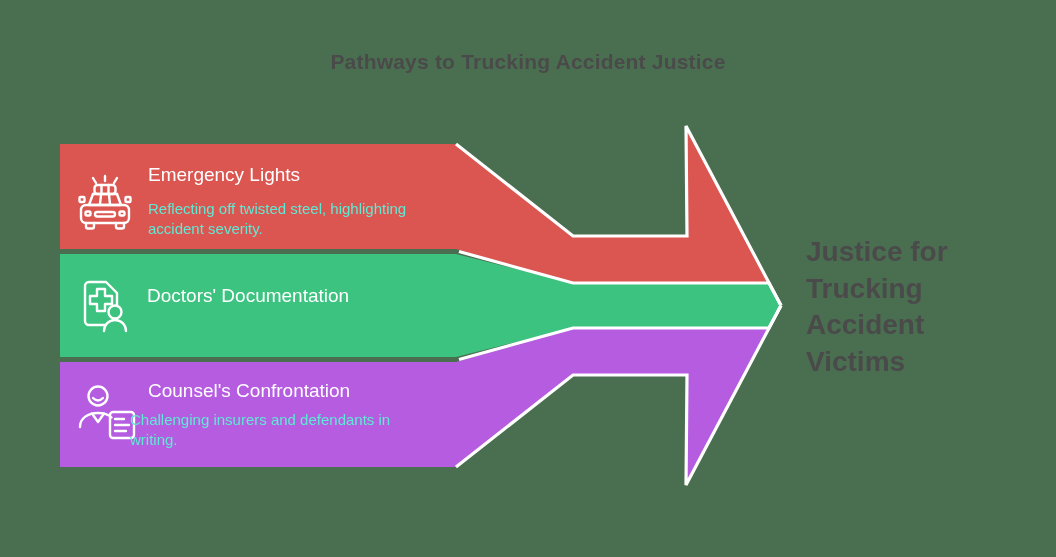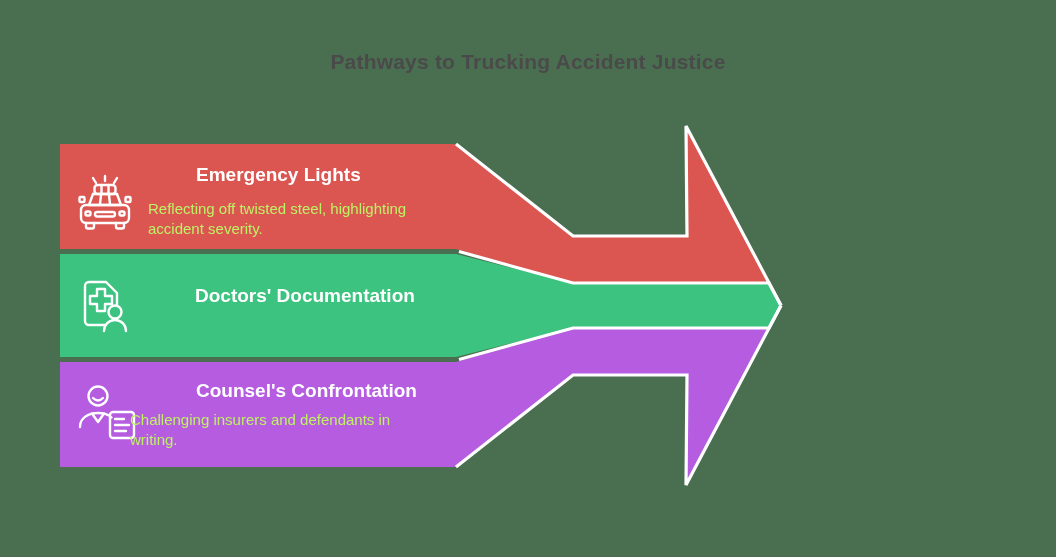--- a/index.html
+++ b/index.html
@@ -16,25 +16,25 @@
   .title{
     position:absolute;left:0;top:50px;width:1056px;
     text-align:center;
     font-size:21px;font-weight:bold;letter-spacing:.2px;
     color:var(--text,#4a4a4a);
   }
   .arrow-svg{position:absolute;left:0;top:0;}
   .step-icon{position:absolute;}
   .step-heading{
     position:absolute;
-    font-size:19px;font-weight:bold;color:#fff;white-space:nowrap;margin-left:48px;
+    font-size:19px;font-weight:normal;color:#fff;white-space:nowrap;
   }
   .step-desc{
     position:absolute;
-    font-size:15px;line-height:19.5px;color:#bef264;
+    font-size:15px;line-height:19.5px;color:#5eead4;
   }
   .desc-1{width:302px;}
   .desc-2{width:380px;}
   .desc-3{width:292px;}
   .outcome{
     position:absolute;left:806px;top:234px;width:178px;
     font-size:28px;line-height:36.5px;font-weight:bold;
     color:var(--text,#4a4a4a);
   }
   .lineart{fill:none;stroke:#fff;stroke-width:2.4;stroke-linecap:round;stroke-linejoin:round;}
@@ -103,14 +103,15 @@
       <path d="M18,29.5 L24,38 L30,29.5"></path>
       <rect x="36" y="28" width="24" height="26" rx="3"></rect>
       <path d="M41,35 h9"></path>
         <path d="M41,41 h14"></path>
         <path d="M41,47 h11"></path>
     </g>
   </svg>
   <div class="step-heading" style="left:148px;top:380px">Counsel's Confrontation</div>
   <div class="step-desc desc-3" style="left:130px;top:410px">Challenging insurers and defendants in writing.</div>
 
+  <div class="outcome">Justice for Trucking Accident Victims</div>
 
 </div>
 
 </body></html>

